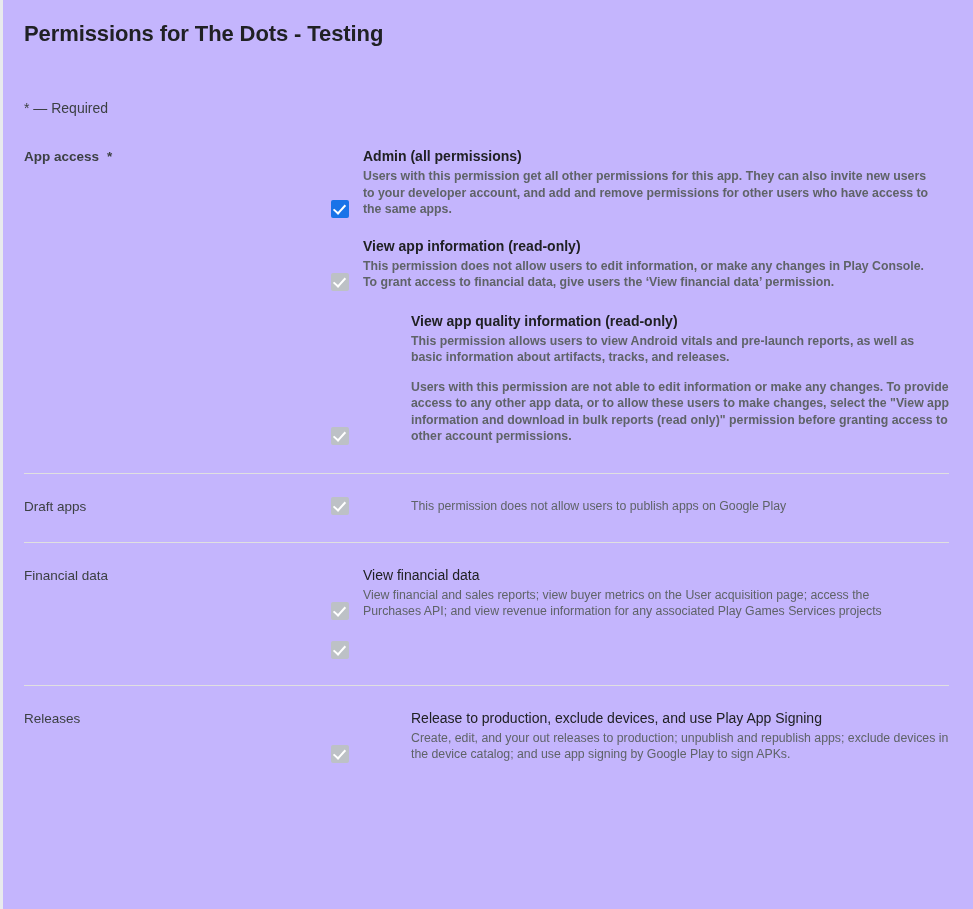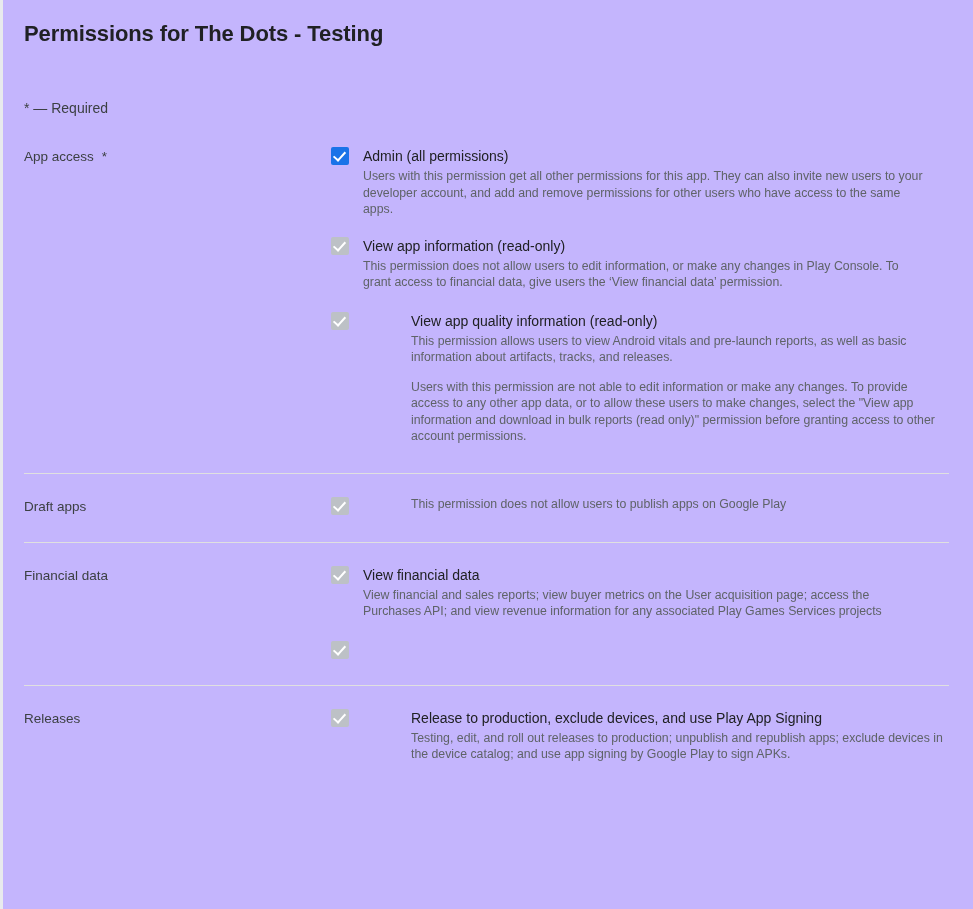--- a/index.html
+++ b/index.html
@@ -62,21 +62,21 @@
     display: inline-block;
     margin-left: 8px;
     color: #3c4043;
   }
   .section-body {
     flex: 1 1 auto;
     min-width: 0;
   }
   .perm-row {
     display: flex;
-    align-items: flex-start;
+    align-items: flex-end;
     margin-bottom: 18px;
   }
   .perm-row:last-child {
     margin-bottom: 0;
     gap: 48px;
   }
   .cb {
     flex: 0 0 18px;
     width: 18px;
     height: 18px;
@@ -120,21 +120,21 @@
     max-width: 566px;
   }
   .perm-desc + .perm-desc {
     margin-top: 13px;
   }
   .divider {
     height: 1px;
     background: #e0e0e0;
     margin: 22px 24px 22px 24px;
   }
-  .spacer-top-1 { margin-top: 30px; }
+  .spacer-top-1 { margin-top: 30px; font-weight: bold; }
   .left-scroll {
     position: absolute;
     left: 0;
     top: 0;
     width: 3px;
     height: 909px;
     background: #e8eaed;
   }
 </style>
 </head>
@@ -228,20 +228,20 @@
   <div class="divider" style="margin-top:26px;"></div>
 
   <div class="section">
     <div class="section-inner">
       <div class="section-label">Releases</div>
       <div class="section-body">
         <div class="perm-row">
           <div class="cb checked-grey"></div>
           <div class="perm-text">
             <div class="perm-title">Release to production, exclude devices, and use Play App Signing</div>
-            <div class="perm-desc">Testing, edit, and roll out releases to production; unpublish and republish apps; exclude devices in the device catalog; and use app signing by Google Play to sign APKs.</div>
+            <div class="perm-desc">Create, edit, and your out releases to production; unpublish and republish apps; exclude devices in the device catalog; and use app signing by Google Play to sign APKs.</div>
           </div>
         </div>
       </div>
     </div>
   </div>
 
 </div>
 
 </body></html>

